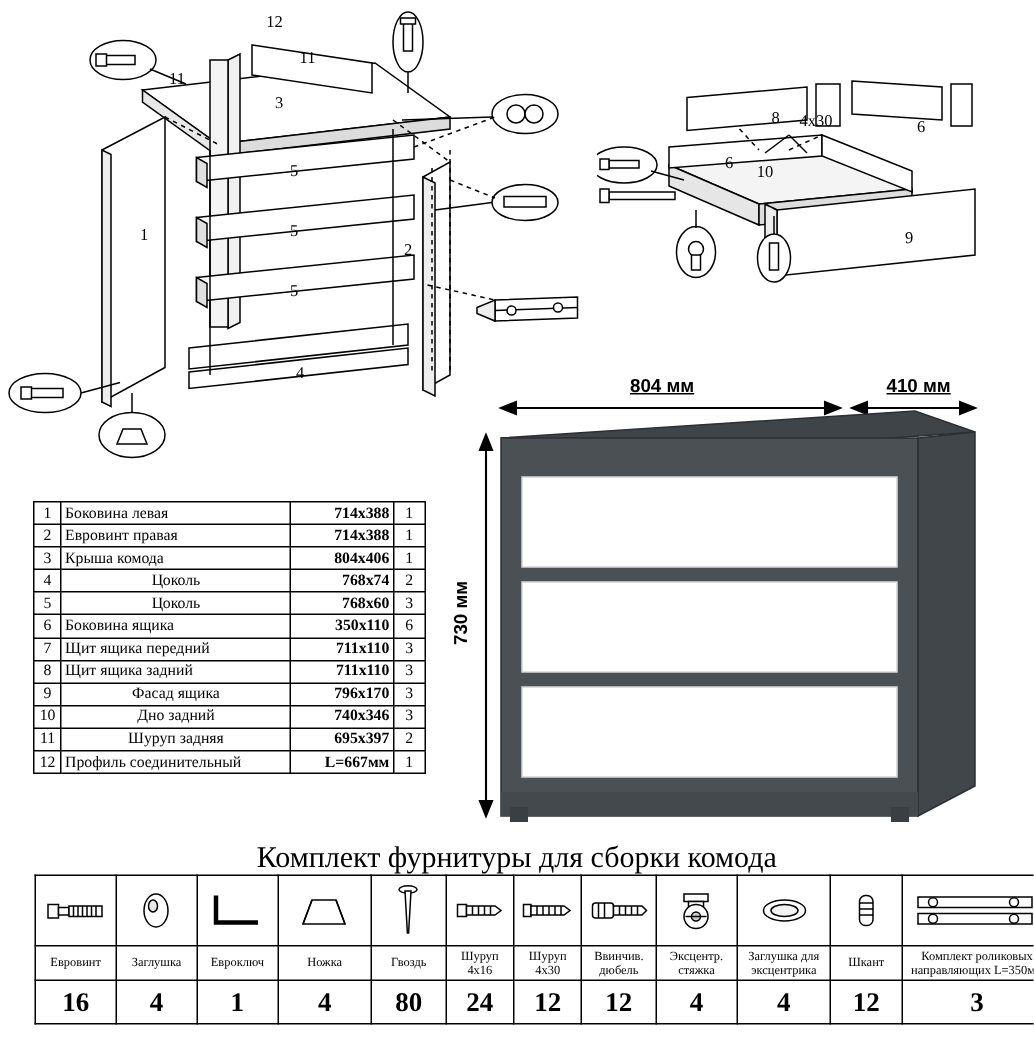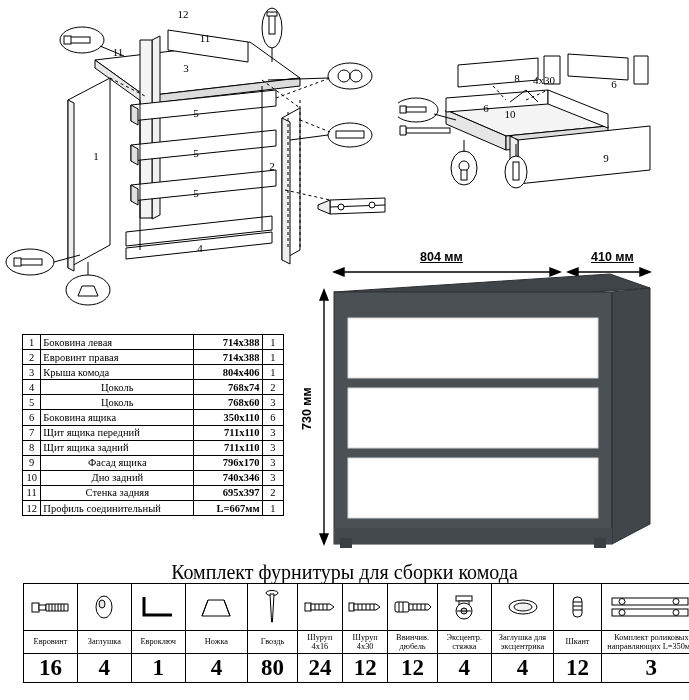--- a/index.html
+++ b/index.html
@@ -73,21 +73,21 @@
   #hw-table tr.icons td{height:44px;}
   #hw-table tr.names td{
     height:22px;
     font-size:8.3px;
     line-height:9.5px;
     font-family:"Liberation Serif", serif;
     padding:0 1px;
   }
   #hw-table tr.counts td{
     height:26px;
-    font-size:23px;
+    font-size:18px;
     font-weight:bold;
     font-family:"Liberation Serif", serif;
   }
   .hwicon{display:block;margin:0 auto;}
 
   .callout-num{
     font-family:"Liberation Serif", serif;
     font-size:11px;
   }
 </style>
@@ -347,21 +347,21 @@
         <td class="qty">3</td>
       </tr>
       <tr>
         <td class="num">10</td>
         <td class="name ind">Дно задний</td>
         <td class="dim">740х346</td>
         <td class="qty">3</td>
       </tr>
       <tr>
         <td class="num">11</td>
-        <td class="name ind">Стенка задняя</td>
+        <td class="name ind">Шуруп задняя</td>
         <td class="dim">695х397</td>
         <td class="qty">2</td>
       </tr>
       <tr>
         <td class="num">12</td>
         <td class="name">Профиль соединительный</td>
         <td class="dim">L=667мм</td>
         <td class="qty">1</td>
       </tr>
     </tbody>

